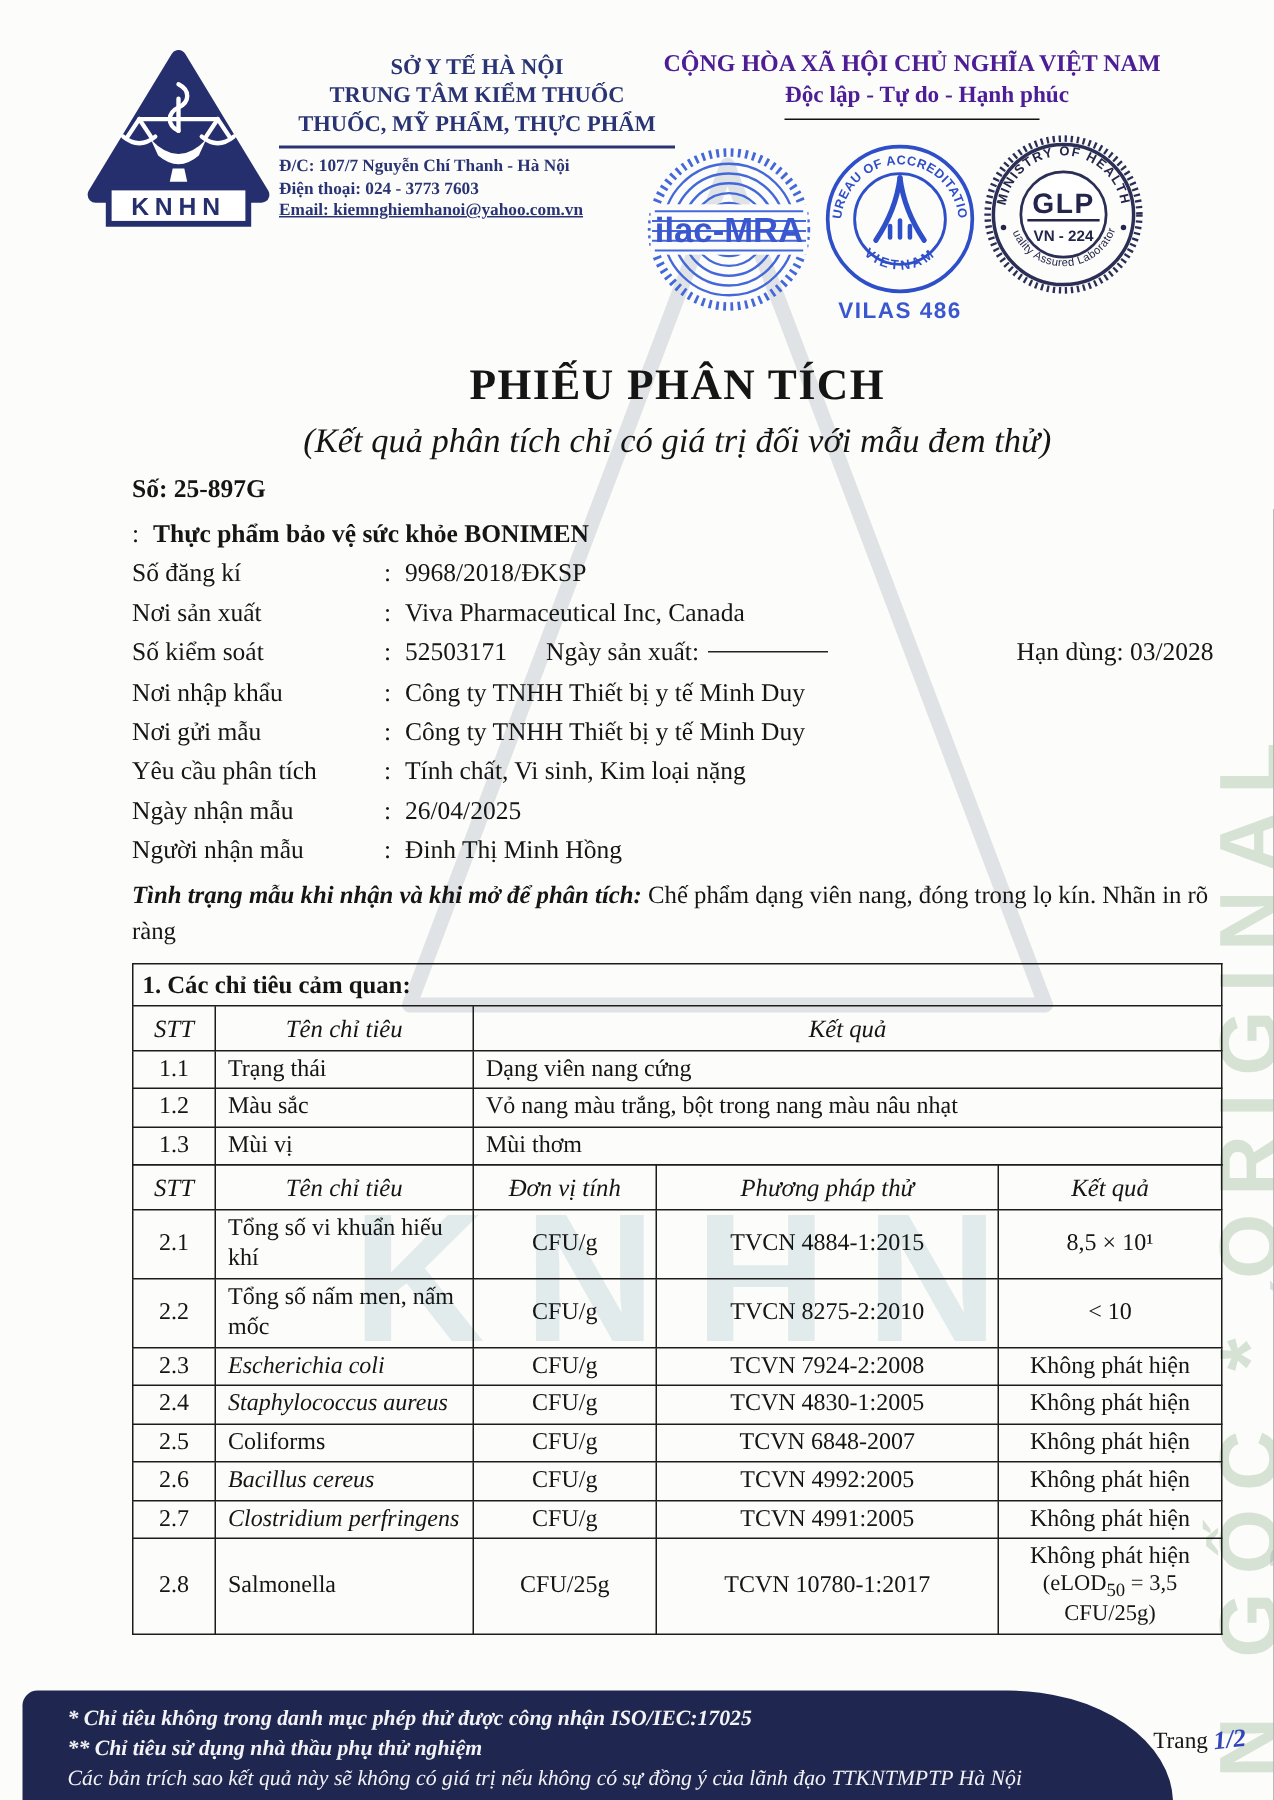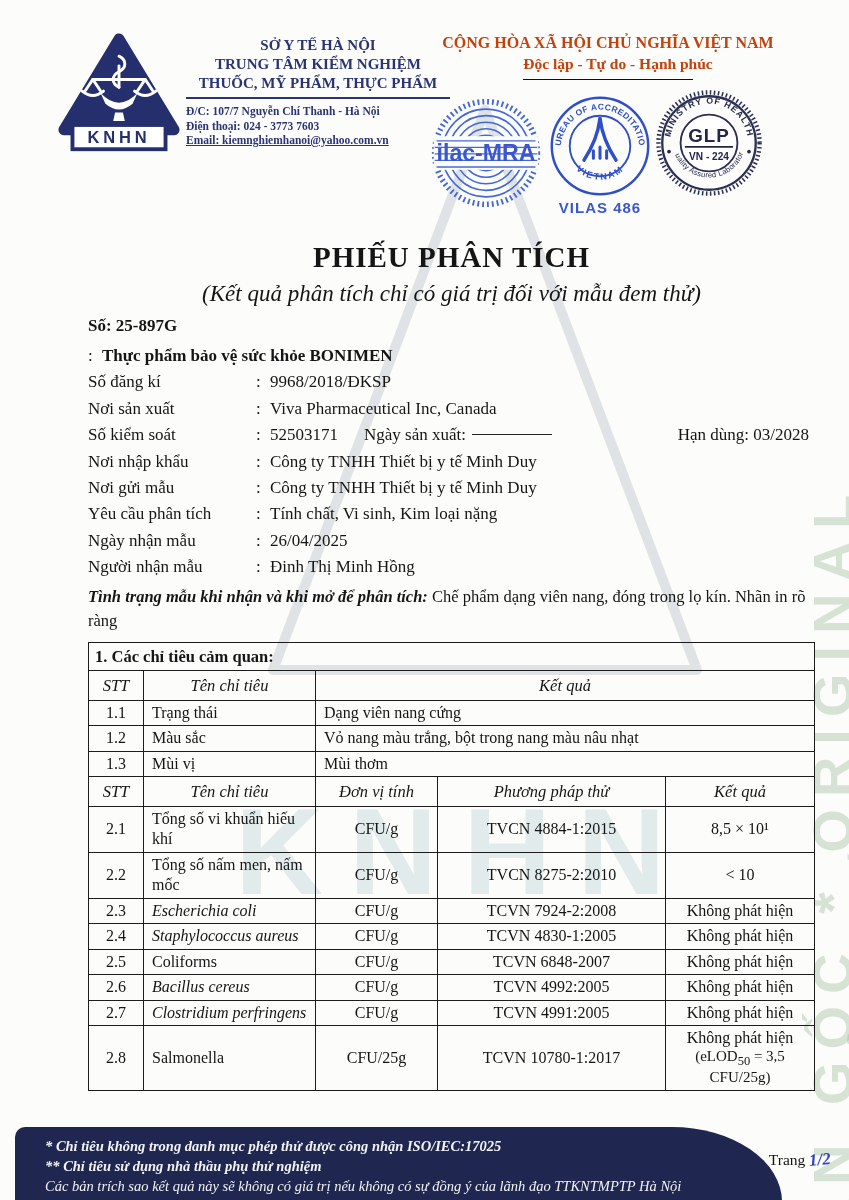--- a/index.html
+++ b/index.html
@@ -28,21 +28,21 @@
     font-size:122px;letter-spacing:26px;color:rgba(105,160,168,.18);
   }
 
   
   .logo{position:absolute;left:56px;top:30px;width:126px;height:126px;}
   .org{position:absolute;left:184px;top:36px;width:268px;text-align:center;color:#2a3474;}
   .org .l1{font-weight:bold;font-size:15px;line-height:19px;}
   .org-rule{border:0;border-top:2px solid #2a3474;margin:4px 2px 5px;}
   .org-contact{text-align:left;font-size:11.5px;font-weight:bold;line-height:14.5px;padding-left:2px;}
   .org-contact .email{text-decoration:underline;}
-  .national{position:absolute;left:398px;top:34px;width:420px;text-align:center;color:#c2410c;}
+  .national{position:absolute;left:398px;top:34px;width:420px;text-align:center;color:#4c1d95;}
   .national .l1{font-weight:bold;font-size:16px;}
   .national .l2{font-weight:bold;font-size:15.5px;margin-top:3px;margin-left:20px;}
   .national-rule{border:0;border-top:1.6px solid #111;width:170px;margin:6px auto 0;}
 
   
   .seal{position:absolute;}
   .seal-ilac{left:430px;top:97px;width:112px;height:112px;}
   .seal-boa{left:548px;top:94px;width:104px;height:104px;}
   .seal-glp{left:656px;top:90px;width:106px;height:106px;}
   .vilas{
@@ -119,21 +119,21 @@
       <path d="M65 26 C73 30 73 38 65 42 C57 46 57 54 65 58"></path>
     </g>
     <path d="M46 64 Q65 84 84 64 L79 75 Q65 87 51 75 Z" fill="#ffffff"></path>
     <path d="M61 84 H69 L71 93 H59 Z" fill="#ffffff"></path>
     <rect x="17" y="97" width="96" height="25" fill="#ffffff" stroke="#262f6d" stroke-width="4"></rect>
     <text x="65" y="116" text-anchor="middle" font-size="17" font-weight="bold" letter-spacing="4" fill="#262f6d">KNHN</text>
   </svg>
 
   <div class="org">
     <div class="l1">SỞ Y TẾ HÀ NỘI</div>
-    <div class="l1">TRUNG TÂM KIỂM NGHIỆM</div>
+    <div class="l1">TRUNG TÂM KIỂM THUỐC</div>
     <div class="l1">THUỐC, MỸ PHẨM, THỰC PHẨM</div>
     <hr class="org-rule">
     <div class="org-contact">
       <div>Đ/C: 107/7 Nguyễn Chí Thanh - Hà Nội</div>
       <div>Điện thoại: 024 - 3773 7603</div>
       <div class="email">Email: kiemnghiemhanoi@yahoo.com.vn</div>
     </div>
   </div>
 
   <div class="national">

